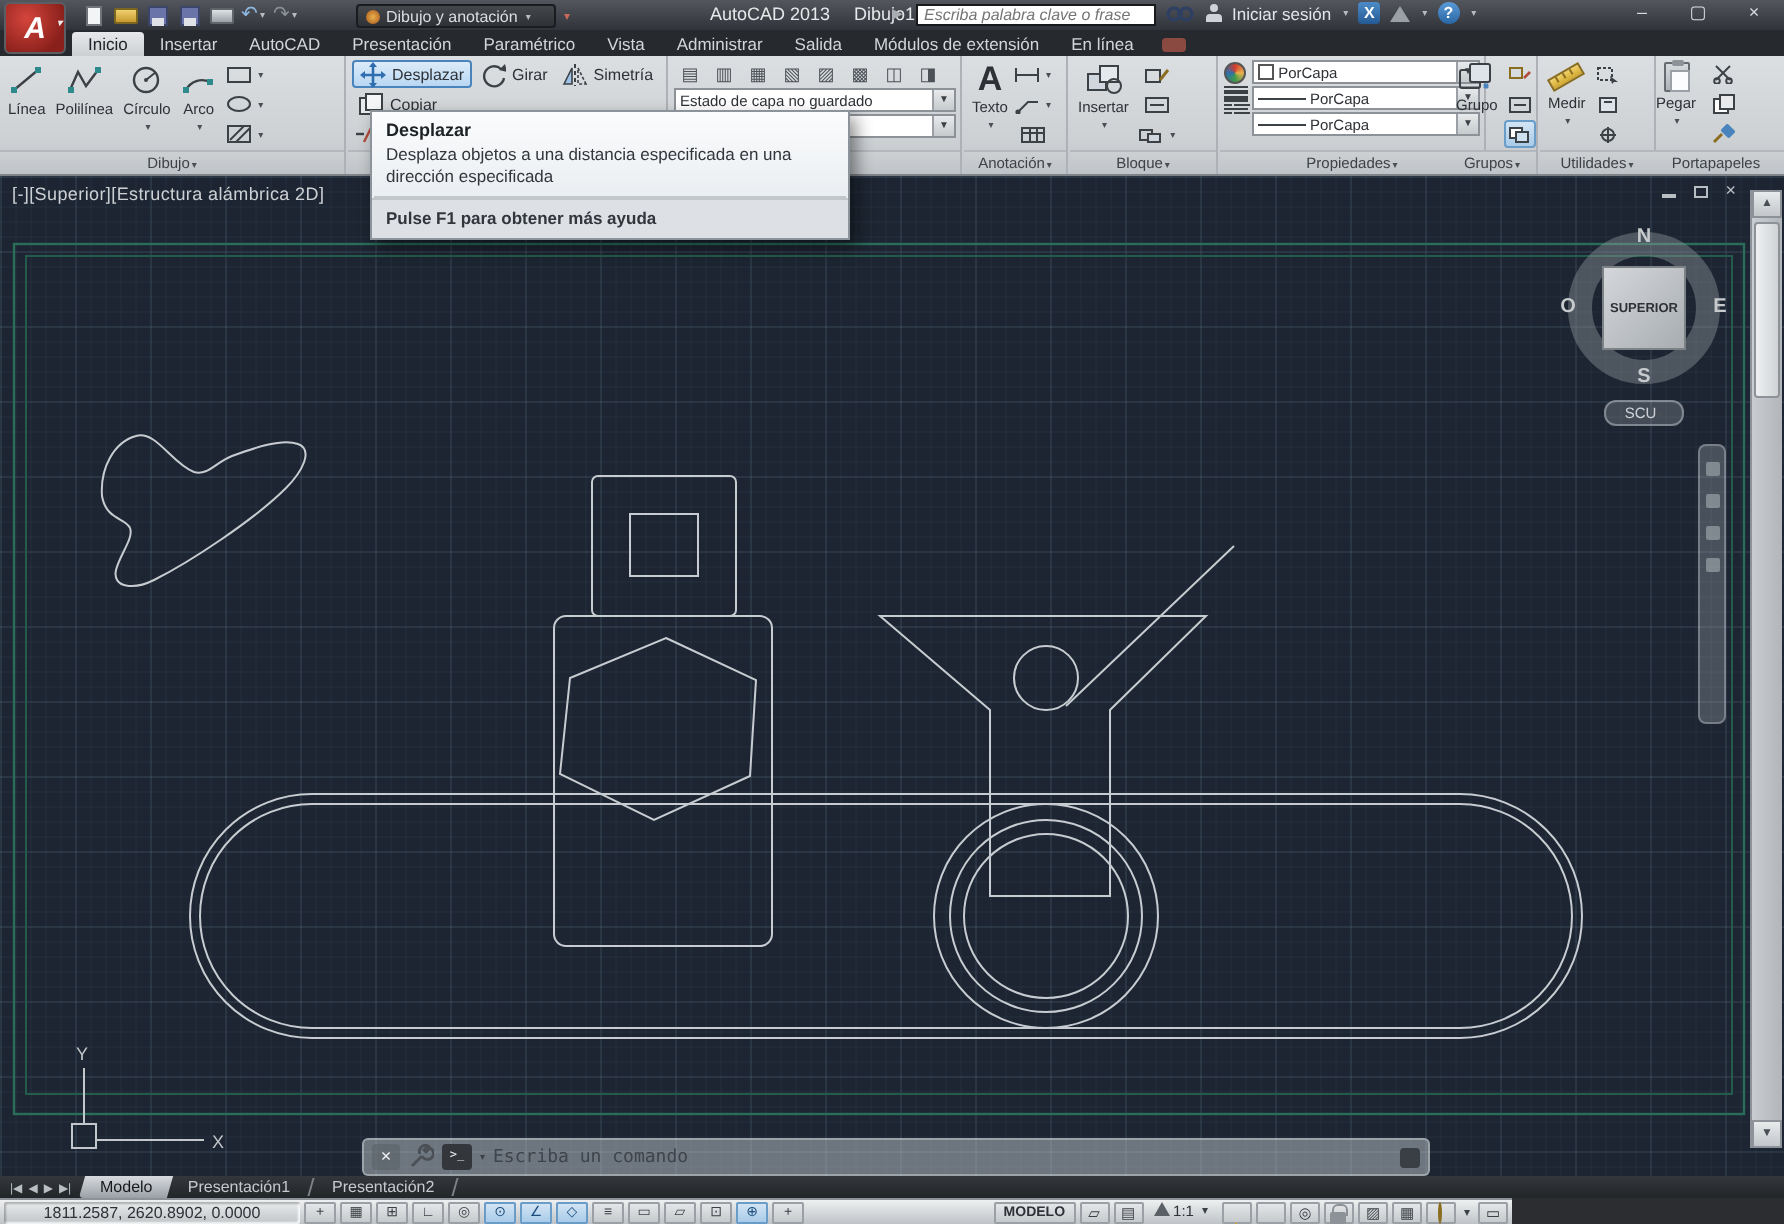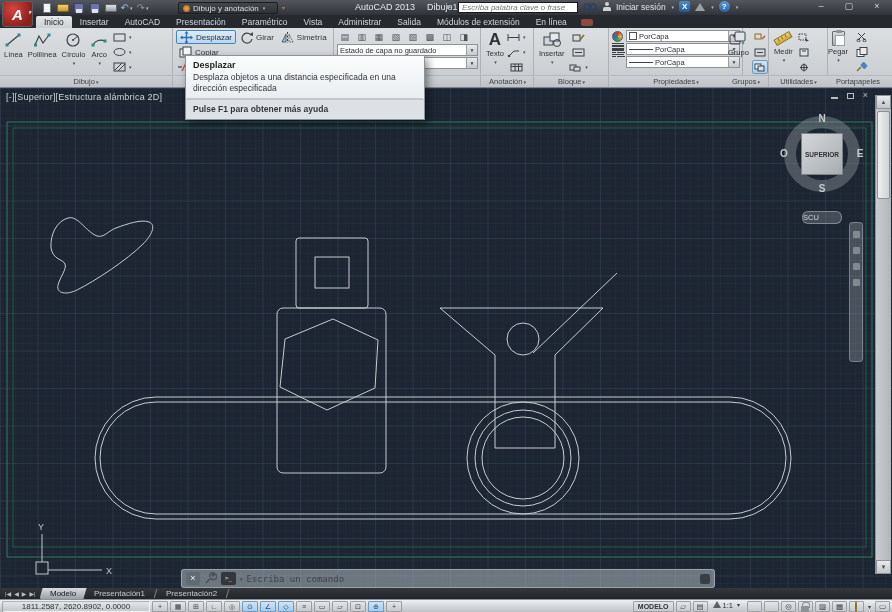--- a/index.html
+++ b/index.html
@@ -123,21 +123,21 @@
 
   
   .vc-ring { position:absolute; left:784px; top:28px; width:76px; height:76px; border-radius:50%;
     border:12px solid rgba(145,152,158,0.42); }
   .vc-letter { position:absolute; font-size:10px; font-weight:bold; color:#c6cacd; width:14px; text-align:center; }
   .vc-face { position:absolute; left:801px; top:45px; width:42px; height:42px;
     background:linear-gradient(135deg,#d4d7da,#a8adb2); border:1px solid #7d8287;
     display:flex; align-items:center; justify-content:center; font-size:6.5px; font-weight:bold; color:#2e3236; }
   .scu-btn { position:absolute; left:802px; top:112px; width:40px; height:13px; border-radius:6px;
     background:rgba(160,167,173,0.30); border:1px solid rgba(200,206,212,0.45);
-    font-size:7.5px; color:#cfd3d7; line-height:12px;margin-top:11px; }
+    font-size:7.5px; color:#cfd3d7; text-align:center; line-height:12px; }
   .navbar-float { position:absolute; left:849px; top:134px; width:14px; height:140px; border-radius:4px;
     background:rgba(175,182,189,0.30); border:1px solid rgba(210,215,220,0.35);
     display:flex; flex-direction:column; align-items:center; gap:9px; padding-top:8px; }
   .navbar-float i { width:7px; height:7px; background:rgba(235,240,244,0.35); border-radius:1px; }
 
   
   .vscroll { position:absolute; left:875px; top:7px; width:16px; height:479px;
     background:linear-gradient(90deg,#c9ccd0,#b2b6ba); border-left:1px solid #8d9298; }
   .vs-arrow { height:14px; background:linear-gradient(#e8eaec,#c2c6ca); border:1px solid #8d9298;
     font-size:6px; color:#4a4f55; text-align:center; line-height:13px; }
@@ -162,21 +162,21 @@
     background:linear-gradient(#34373b,#232629); display:flex; align-items:center; z-index:31; }
   .lt-nav { display:flex; gap:3px; padding:0 5px; }
   .lt-nav span { font-size:6px; color:#b9bec3; }
   .lt-tab { font-size:8px; color:#c6cacd; padding:0 9px; height:11px; line-height:11px; }
   .lt-tab.active { background:linear-gradient(#d8dbde,#9aa0a6); color:#17191c;
     transform:skewX(-16deg); border-radius:0 0 0 2px; }
   .lt-tab.active b { display:inline-block; transform:skewX(16deg); font-weight:normal; }
   .lt-sep { width:1px; height:9px; background:#7d8287; transform:skewX(-16deg); margin:0 1px; }
 
   
-  .statusbar { position:absolute; left:0; top:599px; width:892px; height:13px;
+  .statusbar { position:absolute; left:0; top:599px; width:756px; height:13px;
     background:linear-gradient(#eef0f1,#bfc3c7); border-top:1px solid #8d9298;
     display:flex; align-items:center; padding:0 2px; gap:2px; z-index:32; }
   .coords { width:148px; height:11px; font-size:8px; color:#2e3236; text-align:center; line-height:11px;
     box-shadow:inset 1px 1px 1px rgba(0,0,0,0.25), inset -1px -1px 1px rgba(255,255,255,0.8);
     border-radius:1px; white-space:nowrap; overflow:hidden; }
   .tgl { width:16px; height:11px; background:linear-gradient(#e4e6e8,#c6cacd); border:1px solid #9aa0a6;
     border-radius:1px; font-size:7px; color:#3c4146; text-align:center; line-height:10px; }
   .tgl.on { background:linear-gradient(#d2e4f4,#a9cbe8); border-color:#6a9cc8; color:#1d4e7d; }
   .sb-spacer { flex:1; }
   .sb-btn { height:11px; background:linear-gradient(#e4e6e8,#c6cacd); border:1px solid #9aa0a6;

